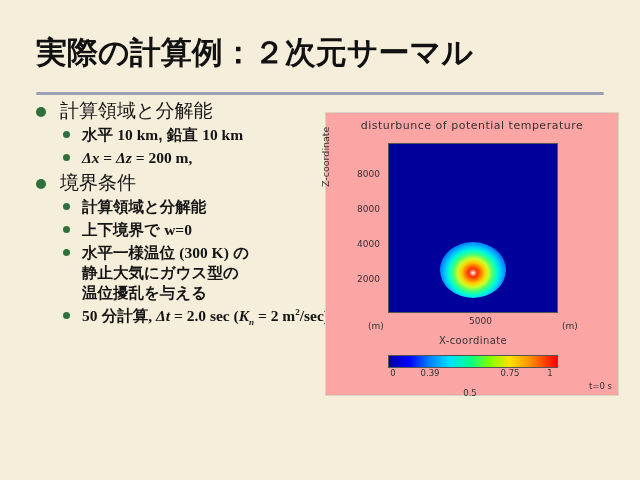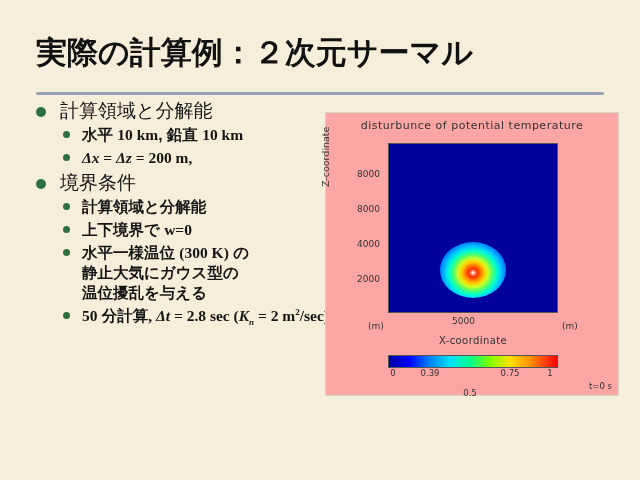--- a/index.html
+++ b/index.html
@@ -159,21 +159,21 @@
     color: #333;
     font-family: "DejaVu Sans", sans-serif;
     text-align: right;
     width: 36px;
   }
   .x-tick {
     position: absolute;
     font-size: 9px;
     color: #333;
     font-family: "DejaVu Sans", sans-serif;
-    text-align: left;
+    text-align: right;
     width: 40px;
   }
   .unit-l {
     position: absolute;
     left: 42px;
     top: 208px;
     font-size: 9px;
     color: #333;
     font-family: "DejaVu Sans", sans-serif;
   }
@@ -263,21 +263,21 @@
     <div class="lvl2">
       <span class="dot"></span>
       <span>上下境界で <span class="sr">w=0</span></span>
     </div>
     <div class="lvl2">
       <span class="dot"></span>
       <span>水平一様温位 <span class="sr">(300 K)</span> の<br>静止大気にガウス型の<br>温位擾乱を与える</span>
     </div>
     <div class="lvl2">
       <span class="dot"></span>
-      <span><span class="sr">50</span> 分計算<span class="sr">, </span><span class="it">Δt</span><span class="sr"> = 2.8 sec (</span><span class="it">K<sub>n</sub></span><span class="sr"> = 2 m<sup>2</sup>/sec)</span></span>
+      <span><span class="sr">50</span> 分計算<span class="sr">, </span><span class="it">Δt</span><span class="sr"> = 2.0 sec (</span><span class="it">K<sub>n</sub></span><span class="sr"> = 2 m<sup>2</sup>/sec)</span></span>
     </div>
   </div>
 
   <div class="figure">
     <div class="fig-title">disturbunce of potential temperature</div>
 
     <div class="y-label">Z-coordinate</div>
 
     <div class="y-tick" style="left:18px; top:56px;">8000</div>
     <div class="y-tick" style="left:18px; top:91px;">8000</div>

